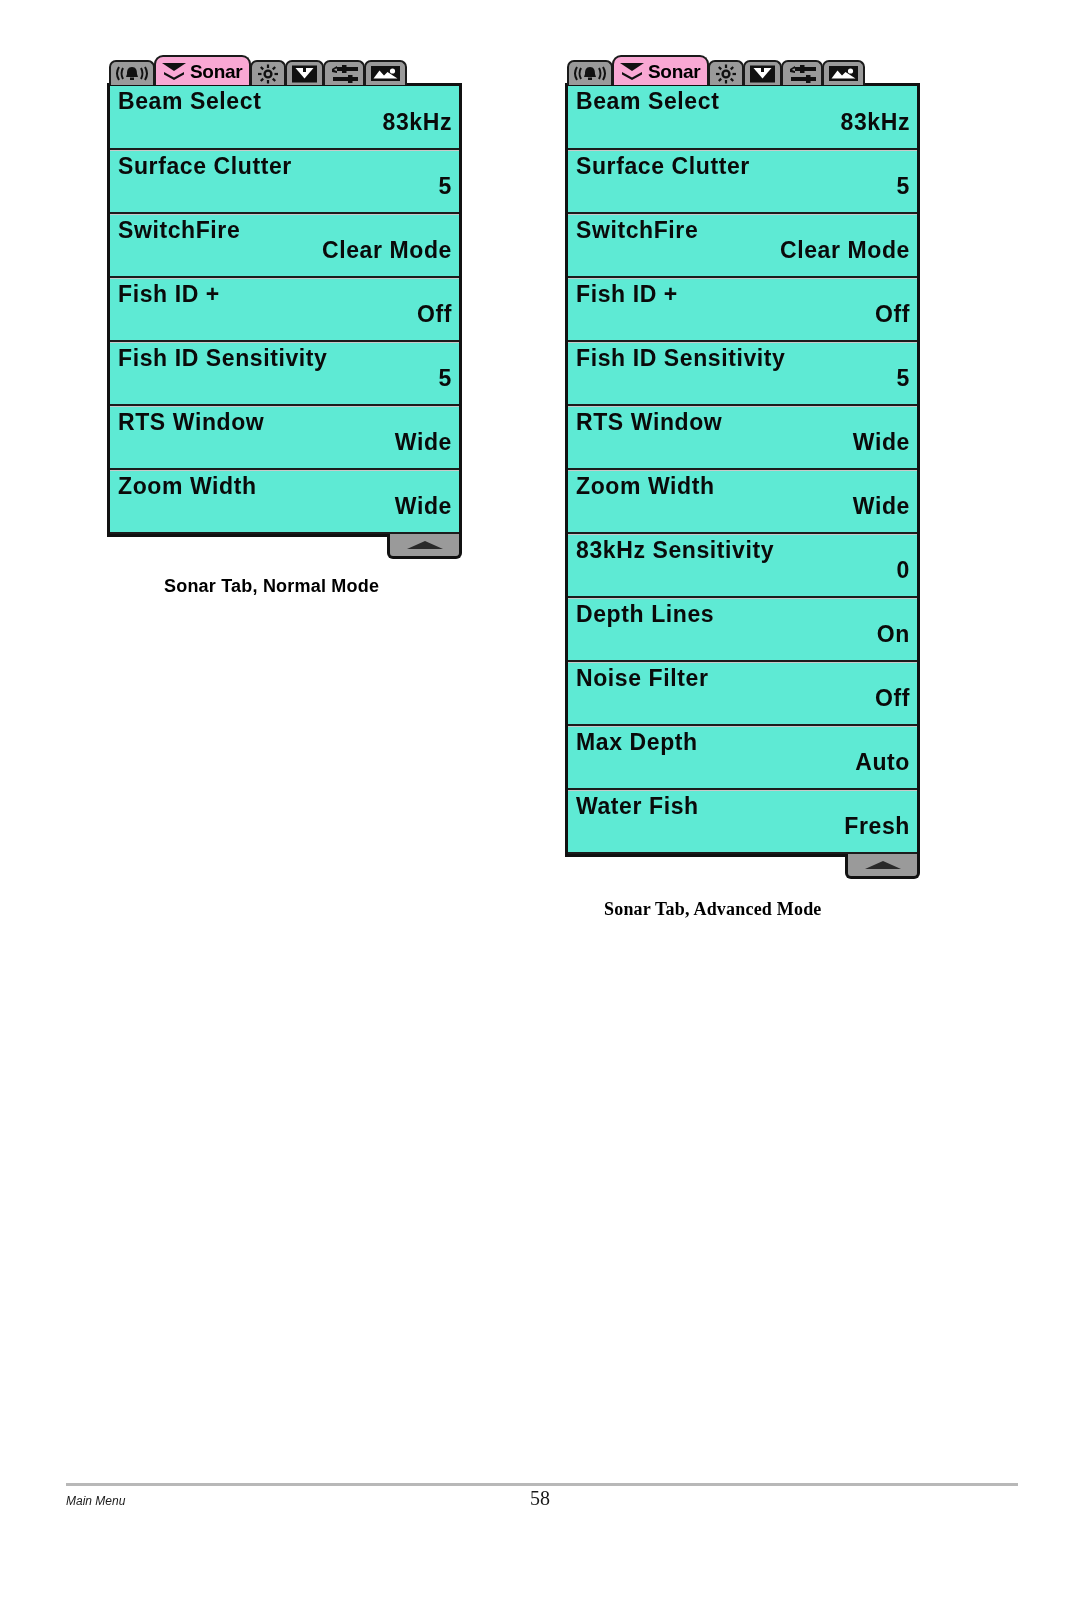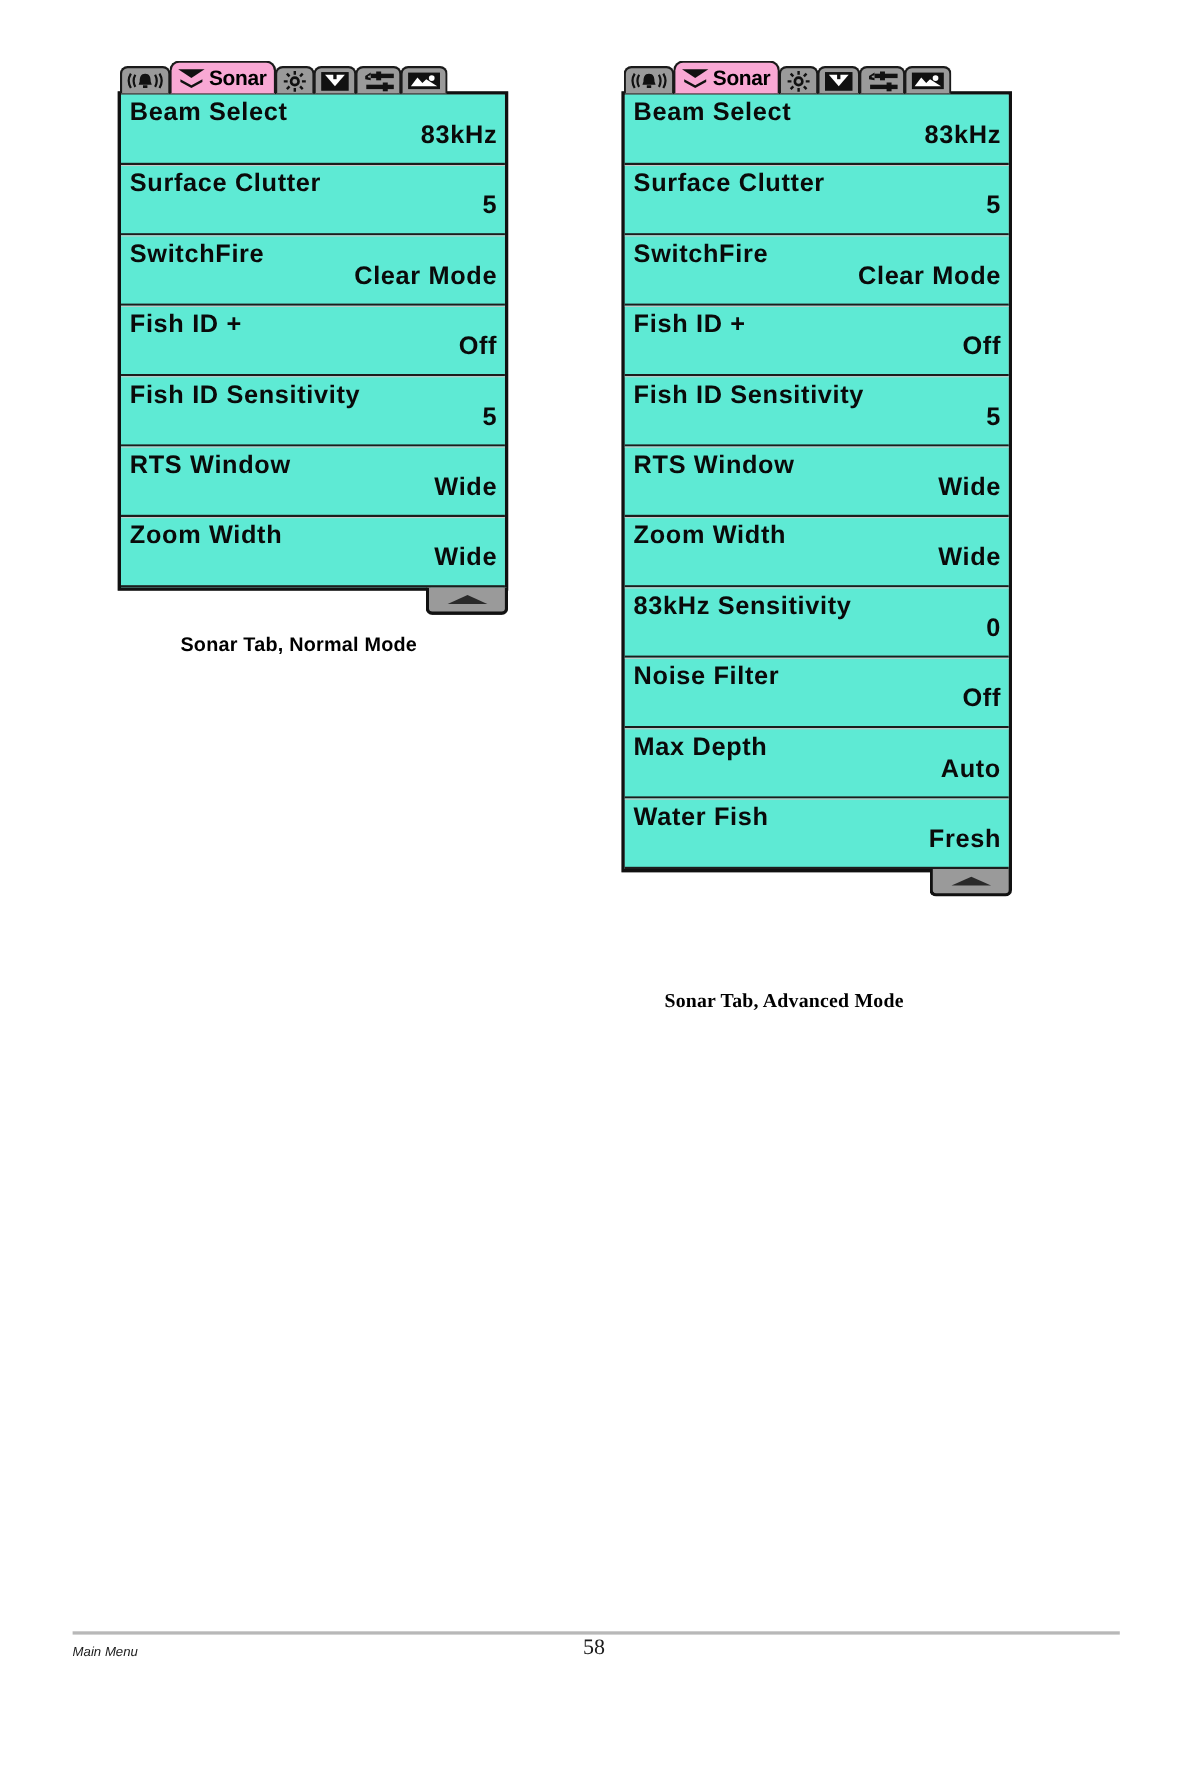--- a/index.html
+++ b/index.html
@@ -402,20 +402,24 @@
     </div>
     <div class="menu-item">
       <span class="mi-label">Zoom Width</span>
       <span class="mi-value">Wide</span>
     </div>
     <div class="menu-item">
       <span class="mi-label">83kHz Sensitivity</span>
       <span class="mi-value">0</span>
     </div>
     <div class="menu-item">
+      <span class="mi-label">Depth Lines</span>
+      <span class="mi-value">On</span>
+    </div>
+    <div class="menu-item">
       <span class="mi-label">Noise Filter</span>
       <span class="mi-value">Off</span>
     </div>
     <div class="menu-item">
       <span class="mi-label">Max Depth</span>
       <span class="mi-value">Auto</span>
     </div>
     <div class="menu-item">
       <span class="mi-label">Water Fish</span>
       <span class="mi-value">Fresh</span>

